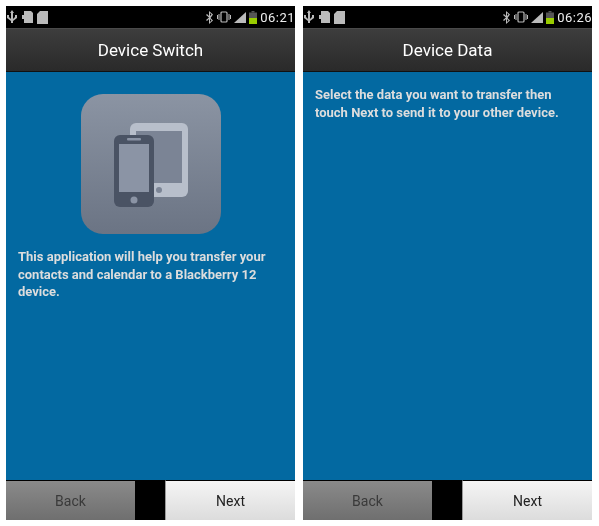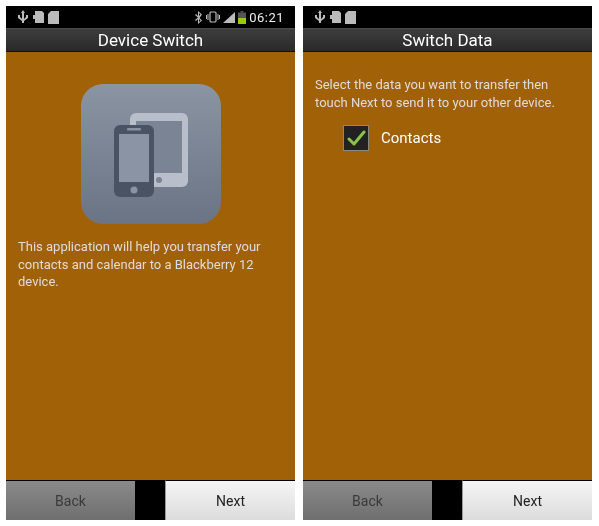--- a/index.html
+++ b/index.html
@@ -20,52 +20,53 @@
     position: relative;
     display: flex;
     flex-direction: column;
   }
   .status-bar {
     height: 22px;
     background: #000;
     display: flex;
     align-items: center;
     justify-content: space-between;
-    padding: 0 11px;
+    padding: 0 0;
     color: #bbb;
     font-size: 11px;
   }
   .status-left, .status-right {
     display: flex;
     align-items: center;
     gap: 4px;
   }
   .status-right { gap: 3px; }
   .status-icon svg { display: block; }
   .title-bar {
-    height: 24px;
+    height: 44px;
     background: linear-gradient(#3d3d3d, #2a2a2a);
     border-top: 1px solid #4a4a4a;
     border-bottom: 1px solid #111;
     display: flex;
     align-items: center;
     justify-content: center;
   }
   .title-text {
     color: #fff;
     font-size: 17px;
     font-weight: 400;
   }
   .content {
     flex: 1;
-    background: #a16207;
+    background: #0369a1;
     color: #ddd;
     font-size: 13px;
-    padding: 24px 12px;
+    padding: 14px 12px;
     line-height: 1.35;
+    font-weight: bold;
   }
   .app-icon-wrap {
     display: flex;
     justify-content: center;
     margin: 8px 0 14px 0;
   }
   .app-icon {
     width: 140px;
     height: 140px;
     border-radius: 22px;
@@ -209,37 +210,55 @@
         <svg width="11" height="13" viewBox="0 0 11 13">
             <path d="M2 0 H9 L11 2 V12 H2 V8 H0 V4 H2 Z" fill="#bbb"></path>
           </svg>
       </span>
       <span class="status-icon">
         <svg width="11" height="13" viewBox="0 0 11 13">
             <path d="M0 3 L3 0 H11 V13 H0 Z M2 5 H9 V11 H2 Z" fill="#bbb"></path>
           </svg>
       </span>
     </div>
+    <div class="status-right">
+      <span class="status-icon">
+        <svg width="8" height="13" viewBox="0 0 8 13">
+            <path d="M3 0 V5 L1 3 L0 4 L3 6.5 L0 9 L1 10 L3 8 V13 L7 9.5 L4.5 7 L7 3.5 Z M4 2 L5.5 3.5 L4 5 Z M4 8 L5.5 9.5 L4 11 Z" fill="#bbb"></path>
+          </svg>
+      </span>
+      <span class="status-icon">
+        <svg width="14" height="12" viewBox="0 0 14 12">
+            <rect x="4" y="1" width="6" height="10" rx="1" fill="none" stroke="#bbb" stroke-width="1.2"></rect>
+            <path d="M2 3 V9 M0.5 4 V8 M12 3 V9 M13.5 4 V8" stroke="#bbb" stroke-width="1"></path>
+          </svg>
+      </span>
+      <span class="status-icon">
+        <svg width="12" height="11" viewBox="0 0 12 11">
+            <path d="M0 11 L12 11 L12 0 Z" fill="#bbb"></path>
+          </svg>
+      </span>
+      <span class="status-icon">
+        <svg width="8" height="13" viewBox="0 0 8 13">
+            <rect x="0" y="1.5" width="8" height="11.5" fill="#555"></rect>
+            <rect x="2.5" y="0" width="3" height="1.5" fill="#555"></rect>
+            <rect x="0" y="7" width="8" height="6" fill="#9c0"></rect>
+          </svg>
+      </span>
+      <span class="clock">06:26</span>
+    </div>
   </div>
 
   <div class="title-bar">
-    <span class="title-text">Switch Data</span>
+    <span class="title-text">Device Data</span>
   </div>
 
   <div class="content">
     <p class="desc">Select the data you want to transfer then touch Next to send it to your other device.</p>
 
-    <div class="check-row">
-      <div class="checkbox">
-        <svg width="20" height="20" viewBox="0 0 20 20">
-            <path d="M3 11 L8 16 L18 4" stroke="#8bc34a" stroke-width="3" fill="none" stroke-linecap="round" stroke-linejoin="round"></path>
-          </svg>
-      </div>
-      <span class="check-label">Contacts</span>
-    </div>
 
   </div>
 
   <div class="button-bar">
     <div class="btn btn-back">Back</div>
     <div class="btn btn-next">Next</div>
   </div>
 </div>
 
 </body></html>

